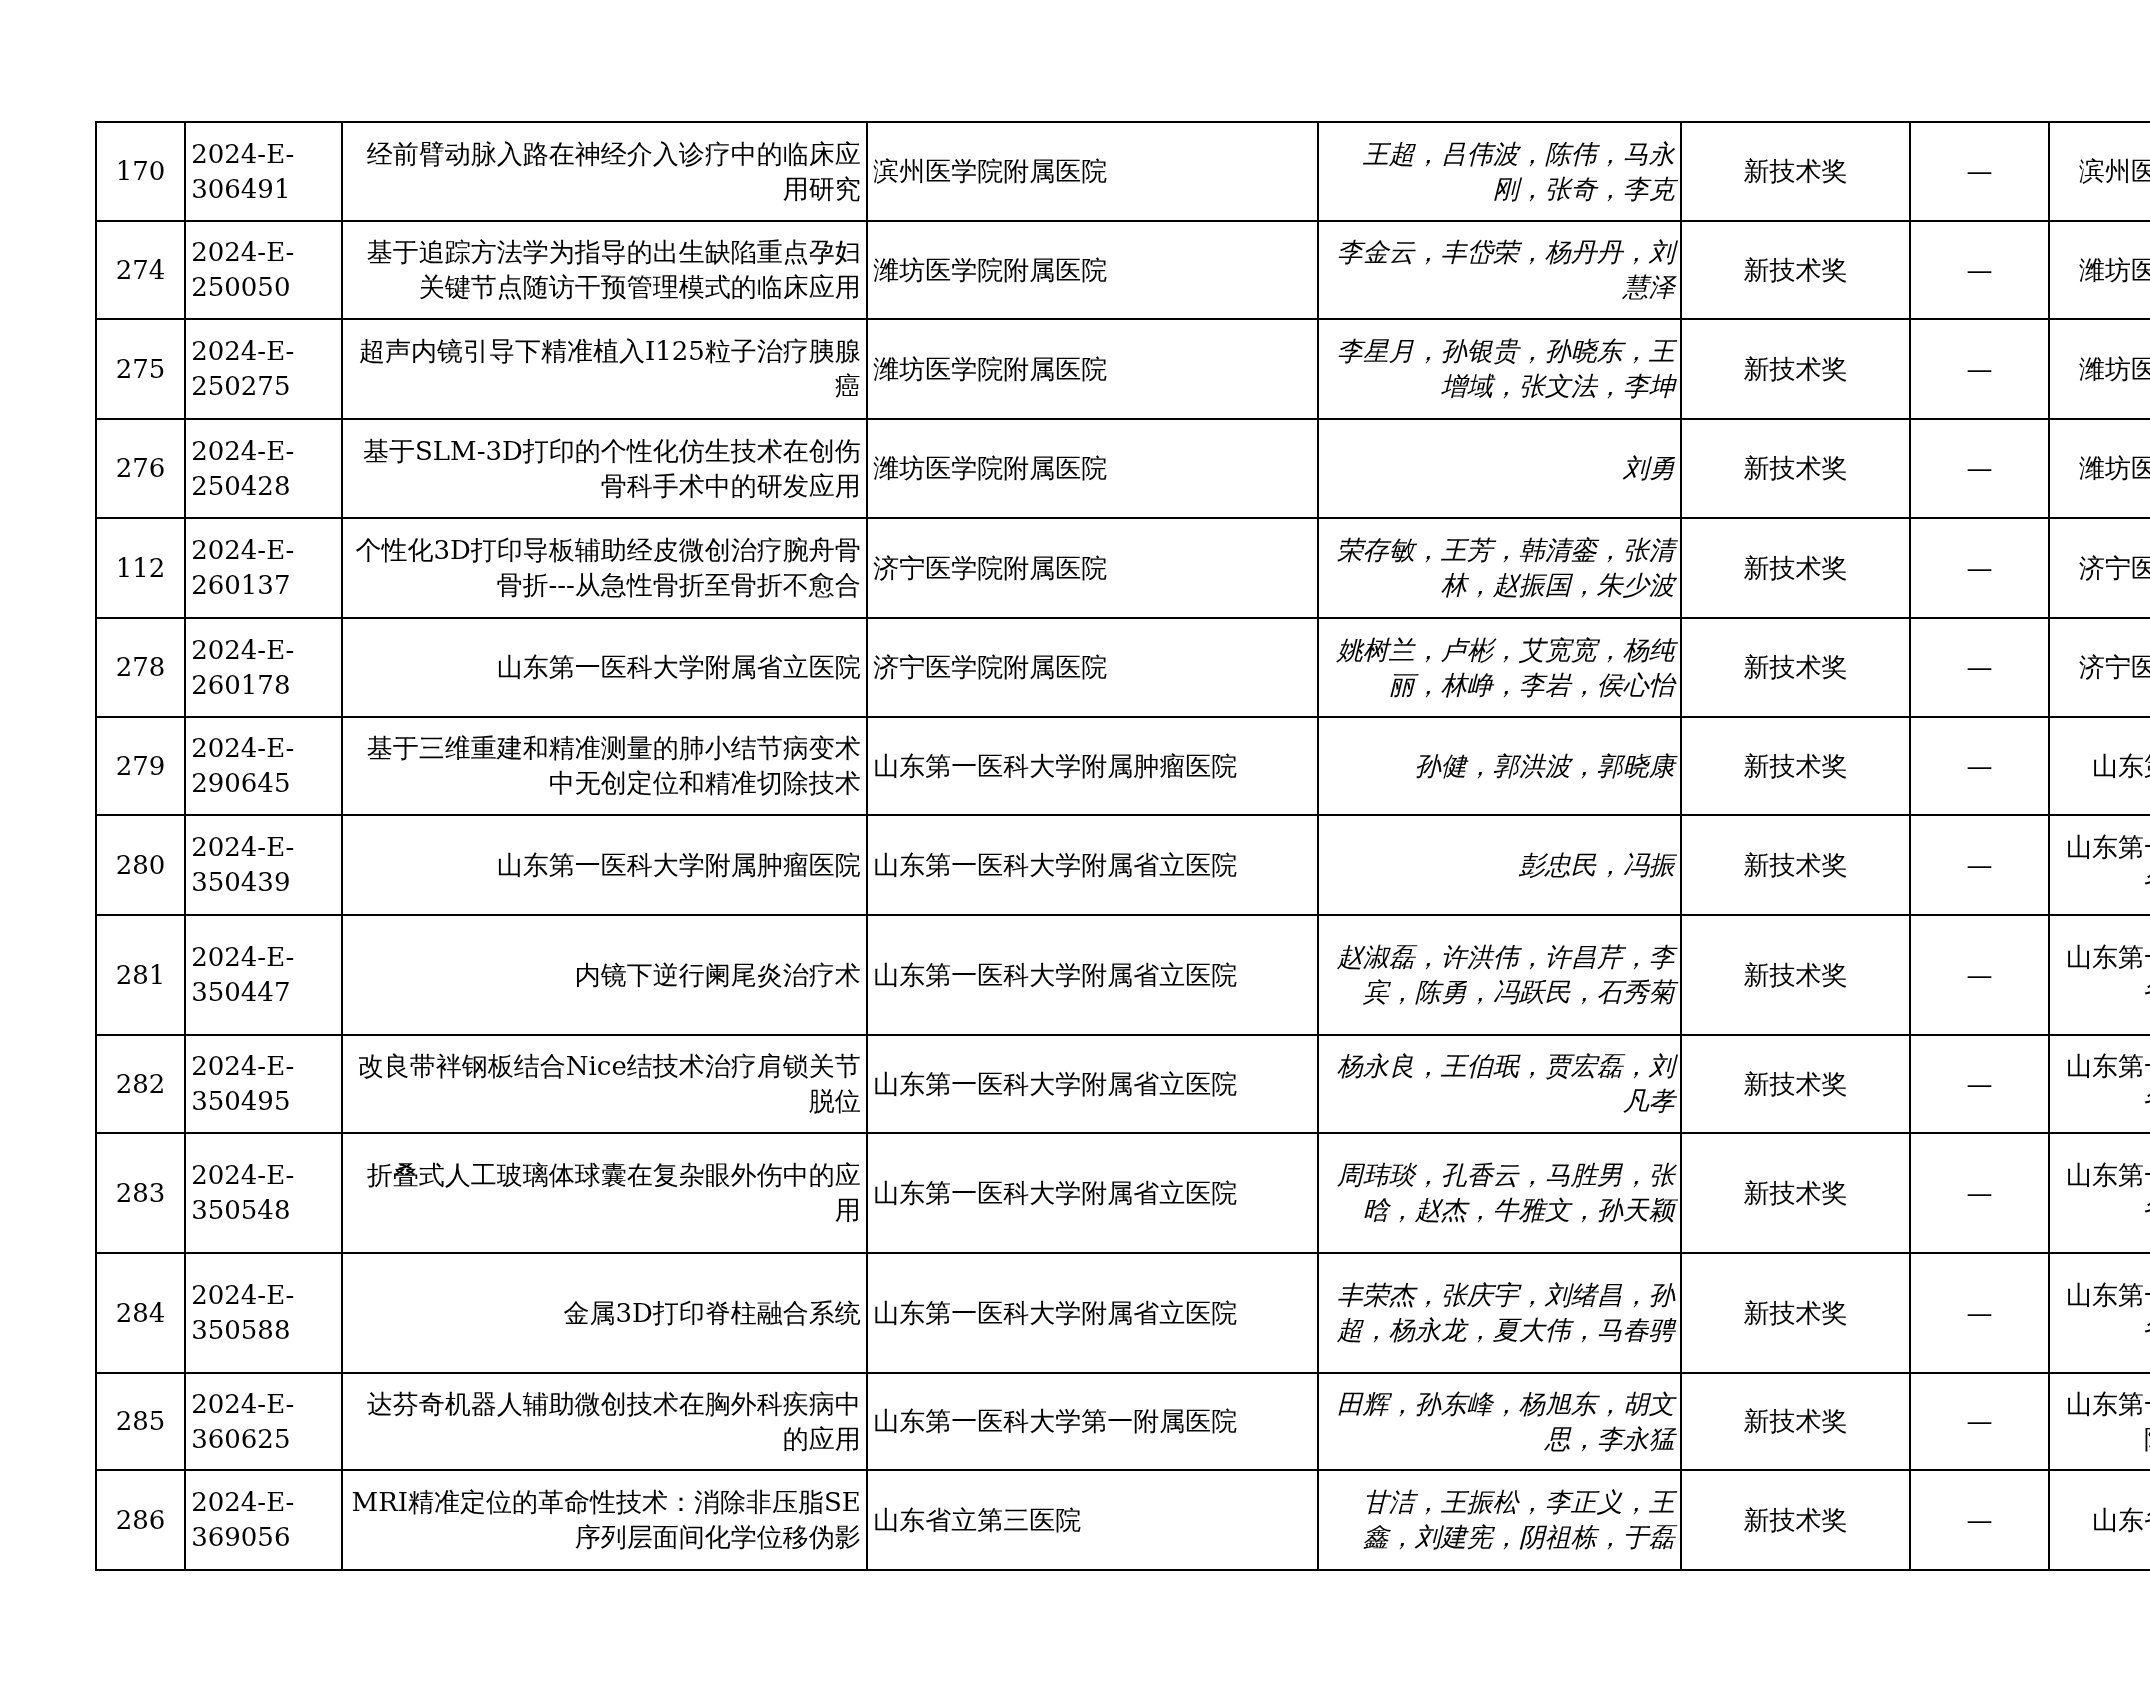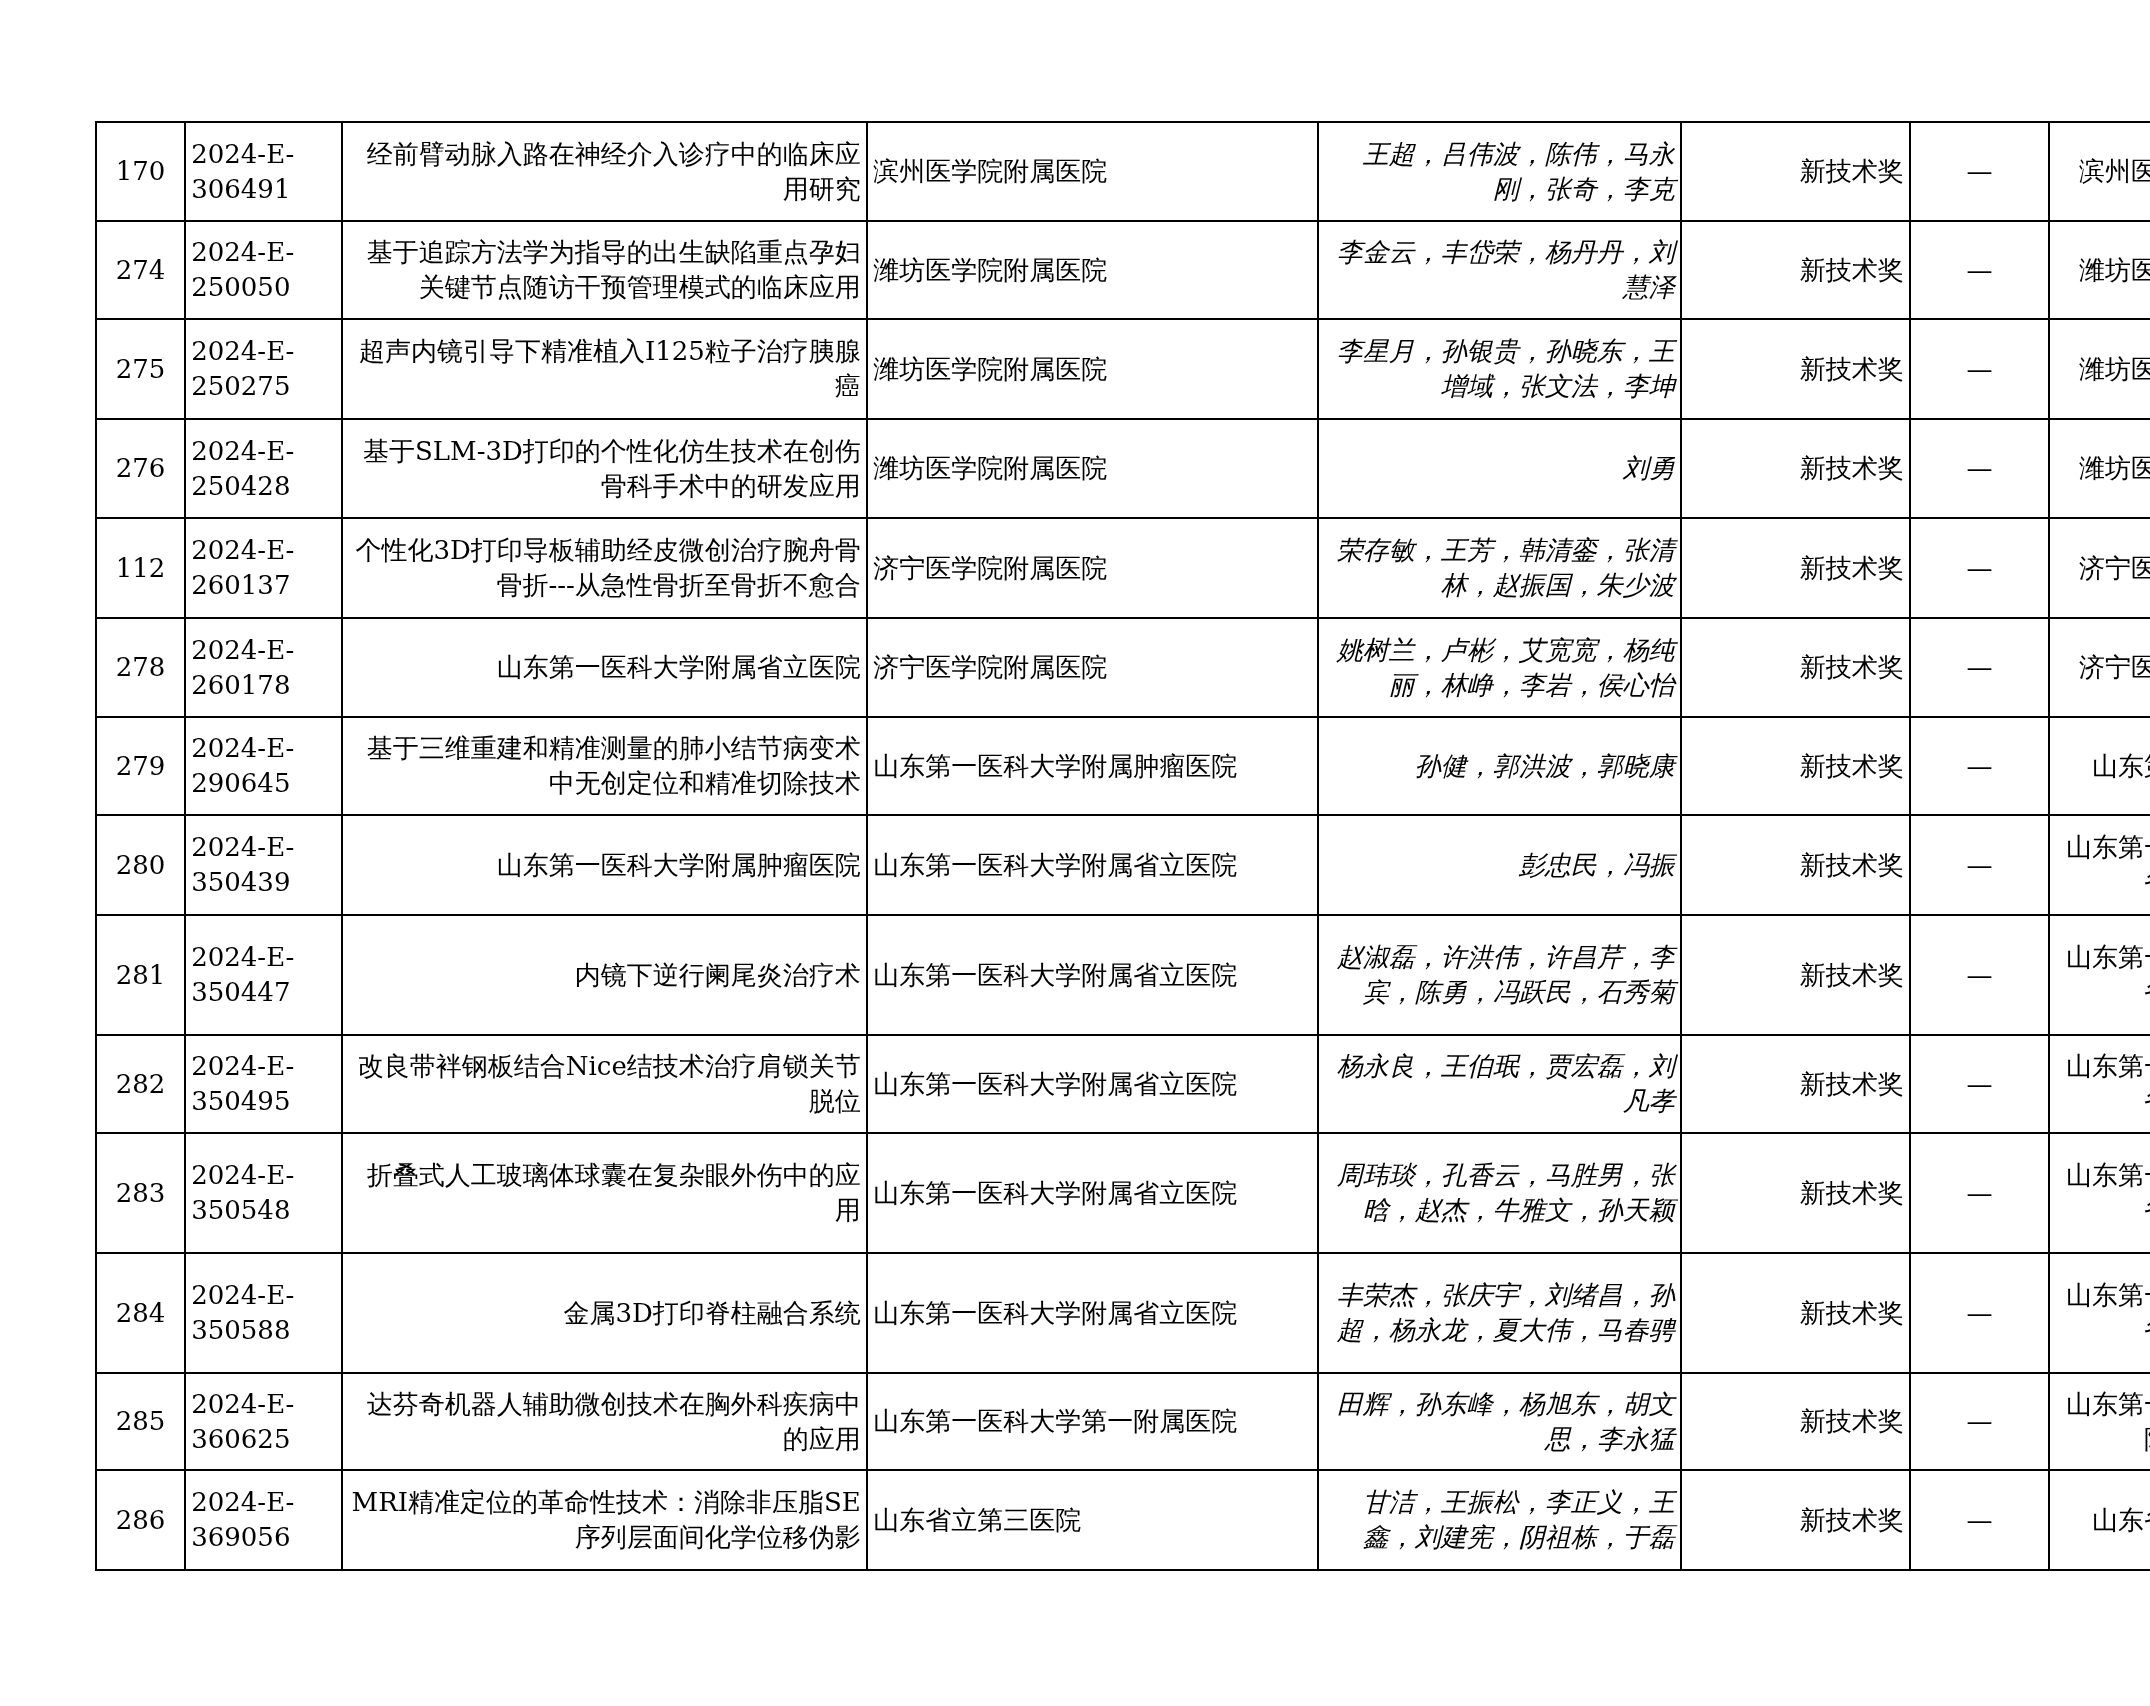--- a/index.html
+++ b/index.html
@@ -33,21 +33,21 @@
     vertical-align: middle;
     overflow: hidden;
     word-break: break-all;
     box-sizing: border-box;
   }
   td.c-no { text-align: center; }
   td.c-code { }
   td.c-title { text-align: right; padding-left: 6px; }
   td.c-org { text-align: left; padding-left: 6px; }
   td.c-people { text-align: right; padding-left: 6px; font-style: italic; }
-  td.c-award { text-align: right; padding-left: 6px; }
+  td.c-award { text-align: center; padding-left: 6px; }
   td.c-grade { text-align: center; }
   td.c-rec { text-align: center; }
   .code-line { display: block; }
 </style>
 </head>
 <body>
 
 <div class="sheet">
   <table class="awards">
     <colgroup>

